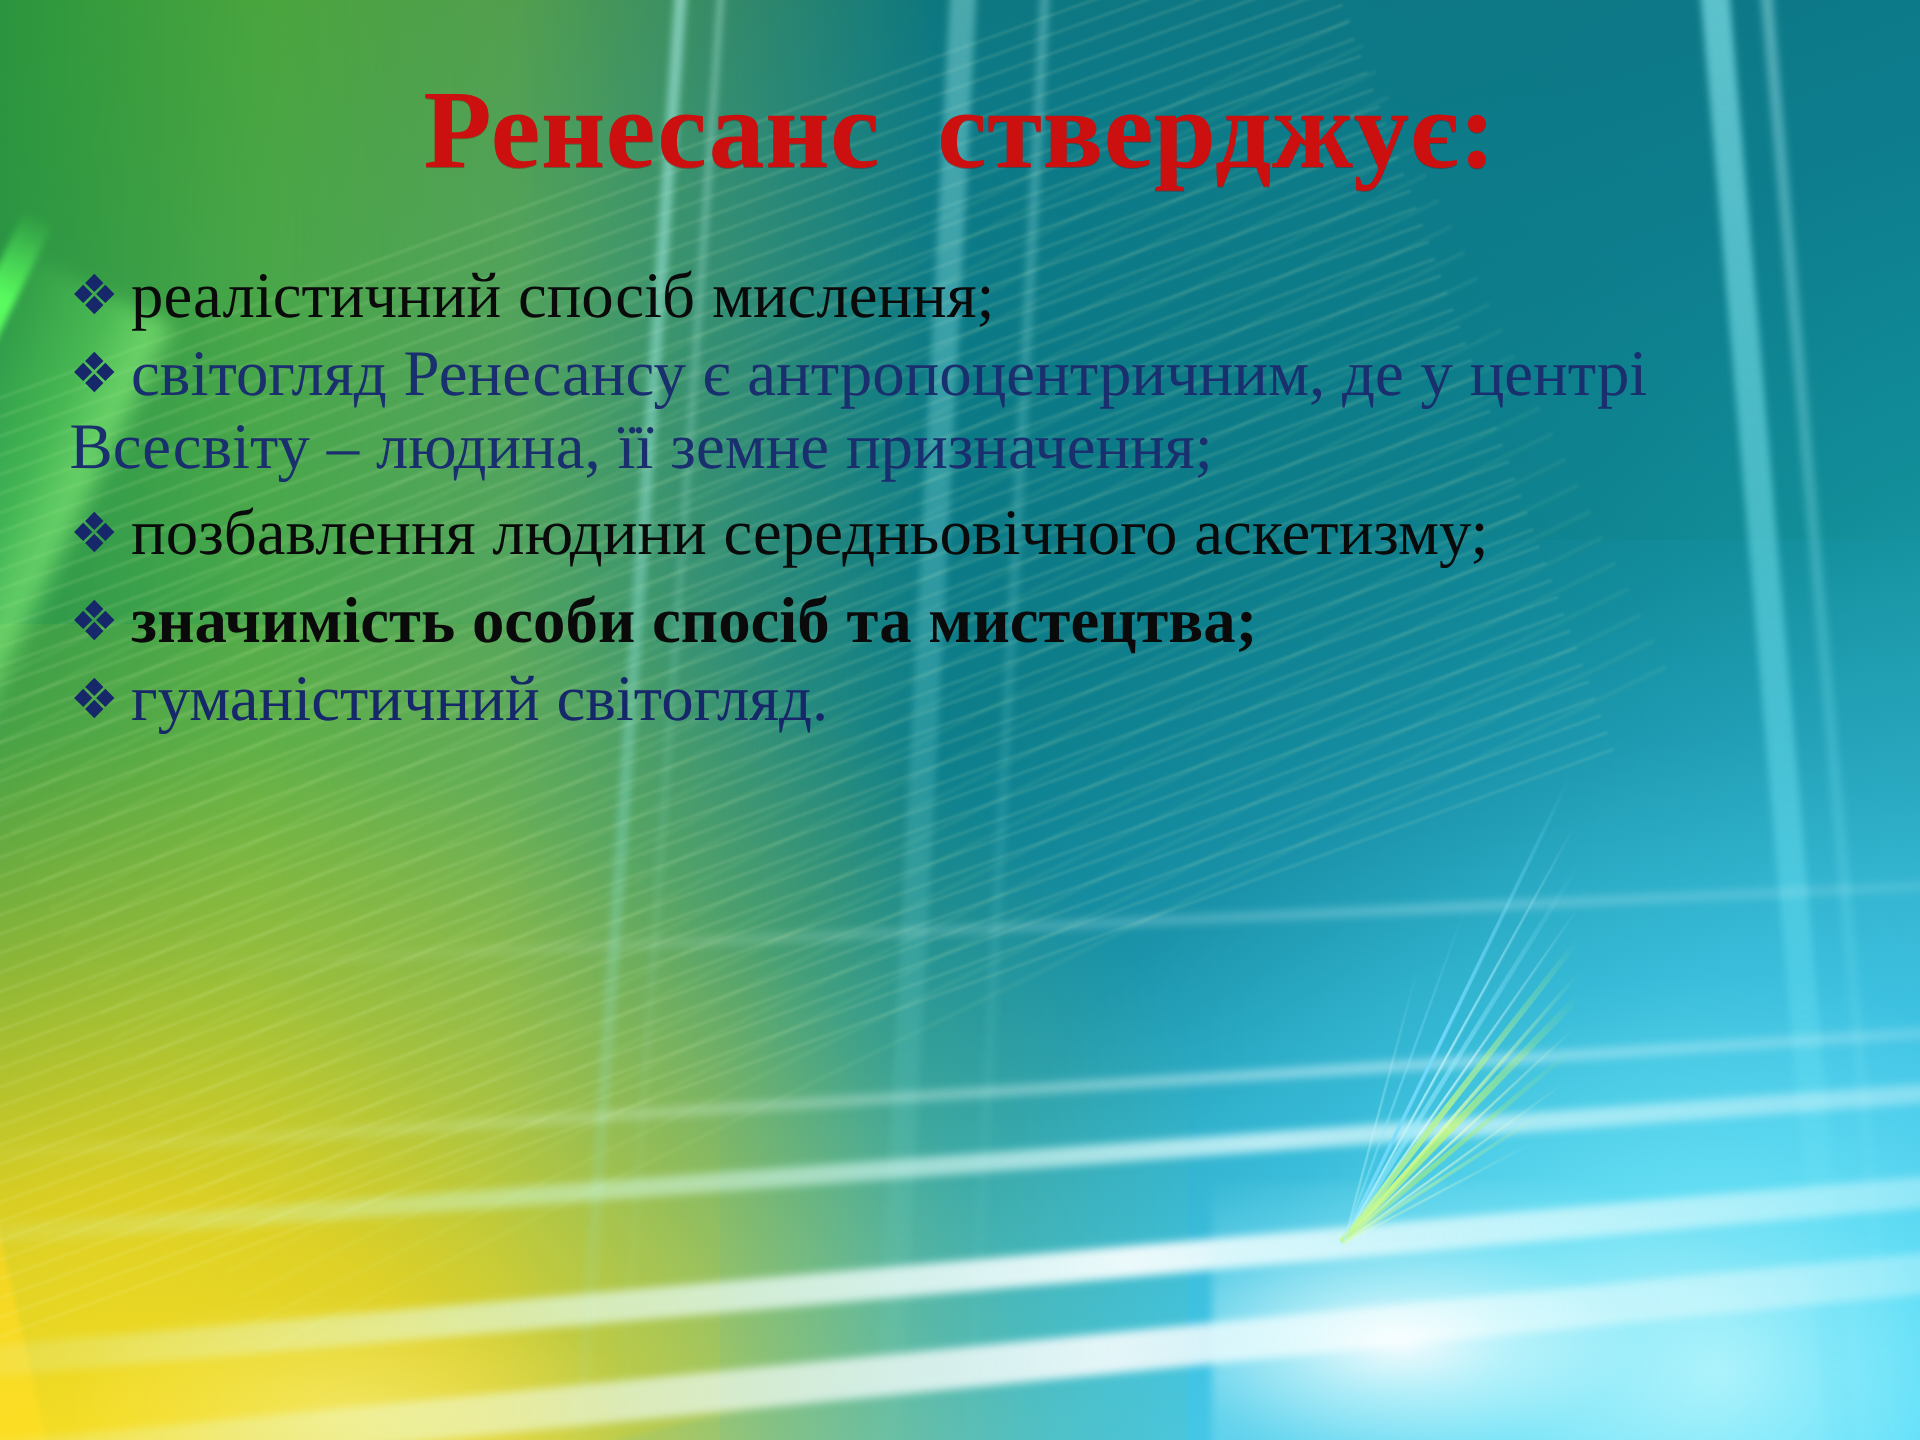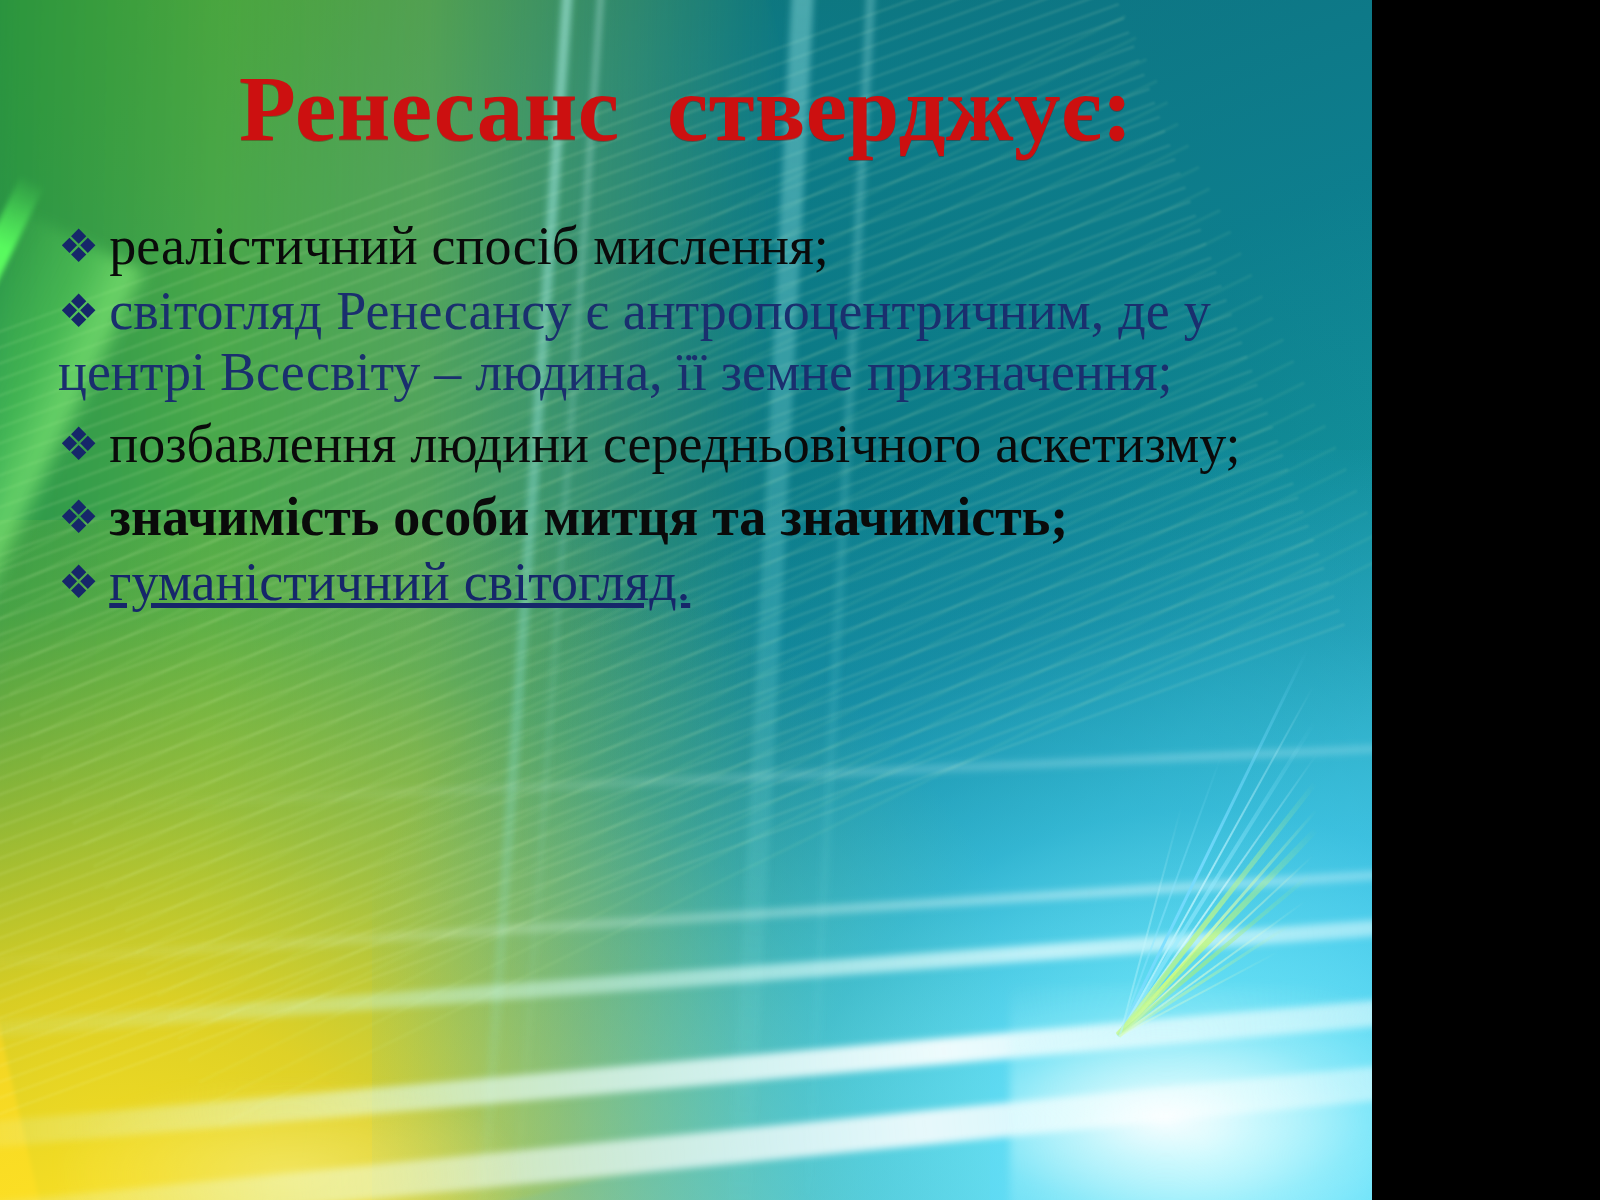--- a/index.html
+++ b/index.html
@@ -2,21 +2,21 @@
 <html><head>
 <meta charset="utf-8">
 <style>
   html, body {
     margin: 0;
     padding: 0;
     background: #000;
   }
   #slide {
     position: relative;
-    width: 1372px;
+    width: 1600px;
     height: 1200px;
     overflow: hidden;
     font-family: "Liberation Serif", "DejaVu Serif", serif;
   }
 
   
   .bg-base {
     position: absolute;
     inset: 0;
     background:
@@ -252,21 +252,21 @@
     display: inline-block;
     color: #16276a;
     font-size: 46px;
     line-height: 1;
     vertical-align: 2px;
     margin-right: 10px;
     font-family: "DejaVu Sans", sans-serif;
   }
   .bl-black { color: #0a0a0a; }
   .bl-navy  { color: #1a2f6e; }
-  .bl-navy-strong { color: #16276a; text-decoration: underline; }
+  .bl-navy-strong { color: #16276a; }
   .bl-bold { font-weight: bold; }
   .gap-sm { margin-bottom: 12px; }
 </style>
 </head>
 <body>
 
 <div id="slide">
 
   <div class="bg-base"></div>
   <div class="bg-teal-core"></div>
@@ -326,21 +326,21 @@
 
       <div class="bullet-line bl-navy gap-sm">
         <span class="marker">❖</span><span>світогляд Ренесансу є антропоцентричним, де у центрі Всесвіту – людина, її земне призначення;</span>
       </div>
 
       <div class="bullet-line bl-black gap-sm">
         <span class="marker">❖</span><span>позбавлення людини середньовічного аскетизму;</span>
       </div>
 
       <div class="bullet-line bl-black bl-bold">
-        <span class="marker">❖</span><span>значимість особи митця та значимість;</span>
+        <span class="marker">❖</span><span>значимість особи спосіб та мистецтва;</span>
       </div>
 
       <div class="bullet-line bl-navy-strong">
         <span class="marker">❖</span><span>гуманістичний світогляд.</span>
       </div>
 
     </div>
   </div>
 </div>
 

